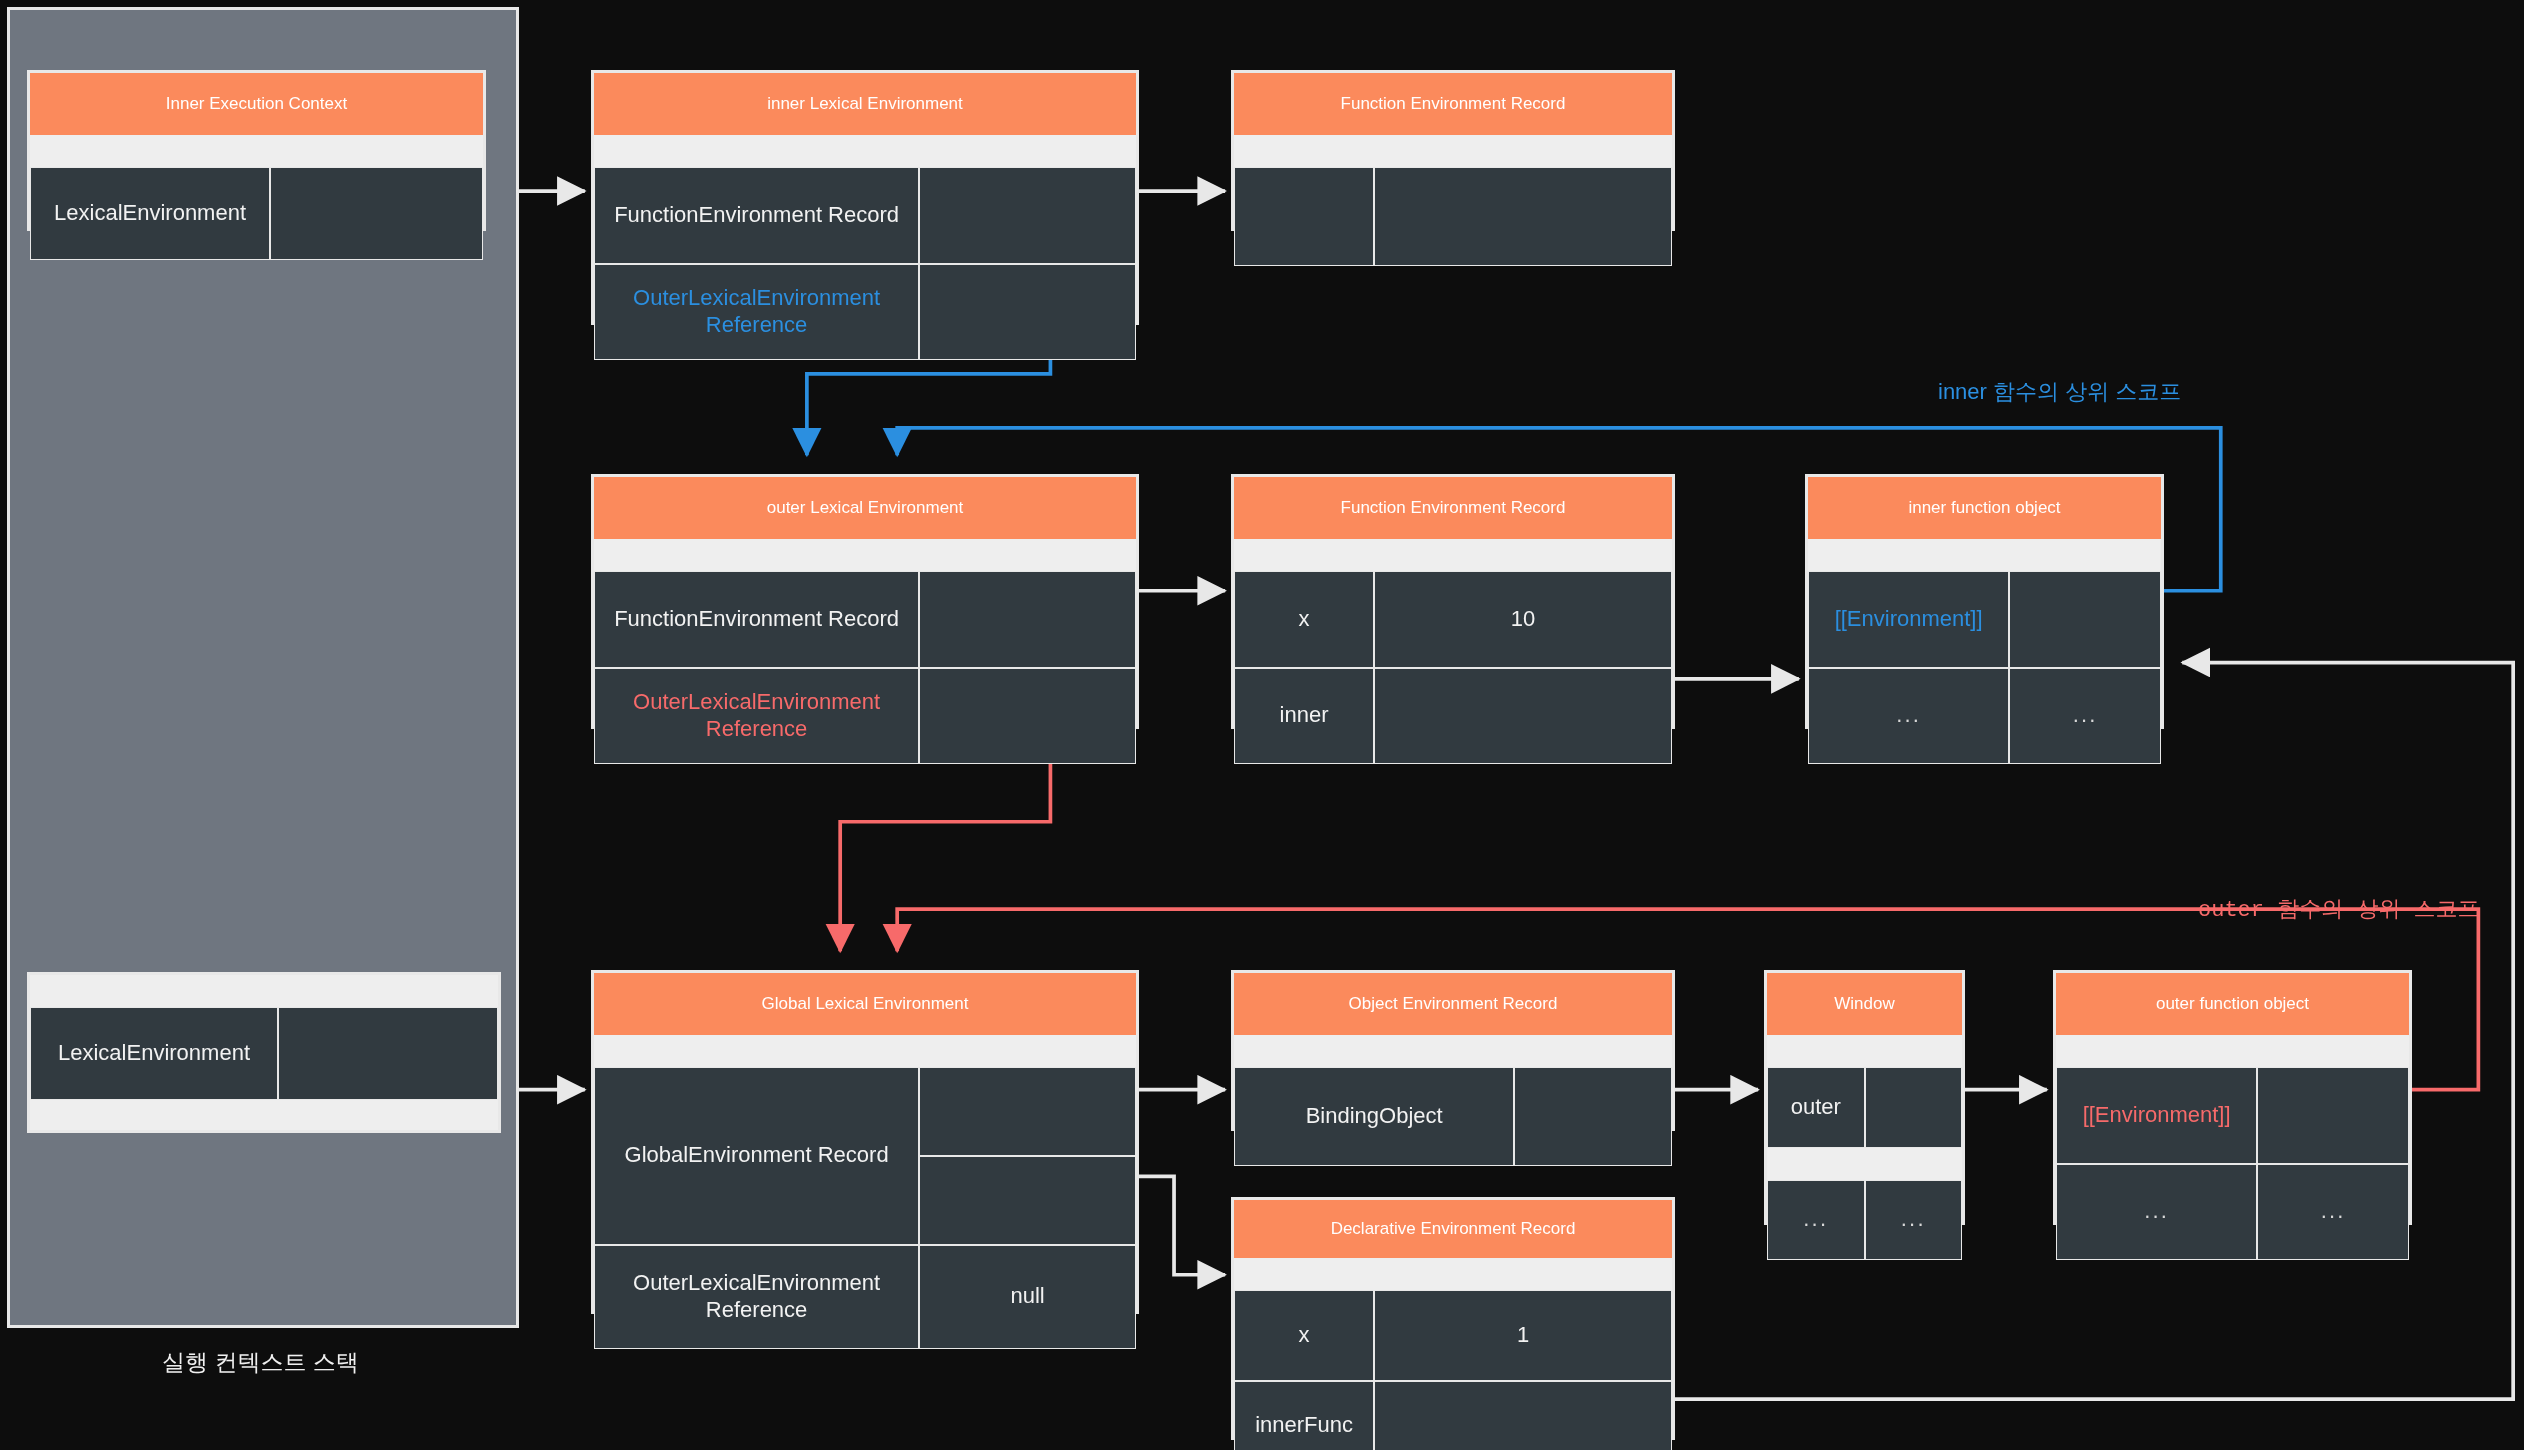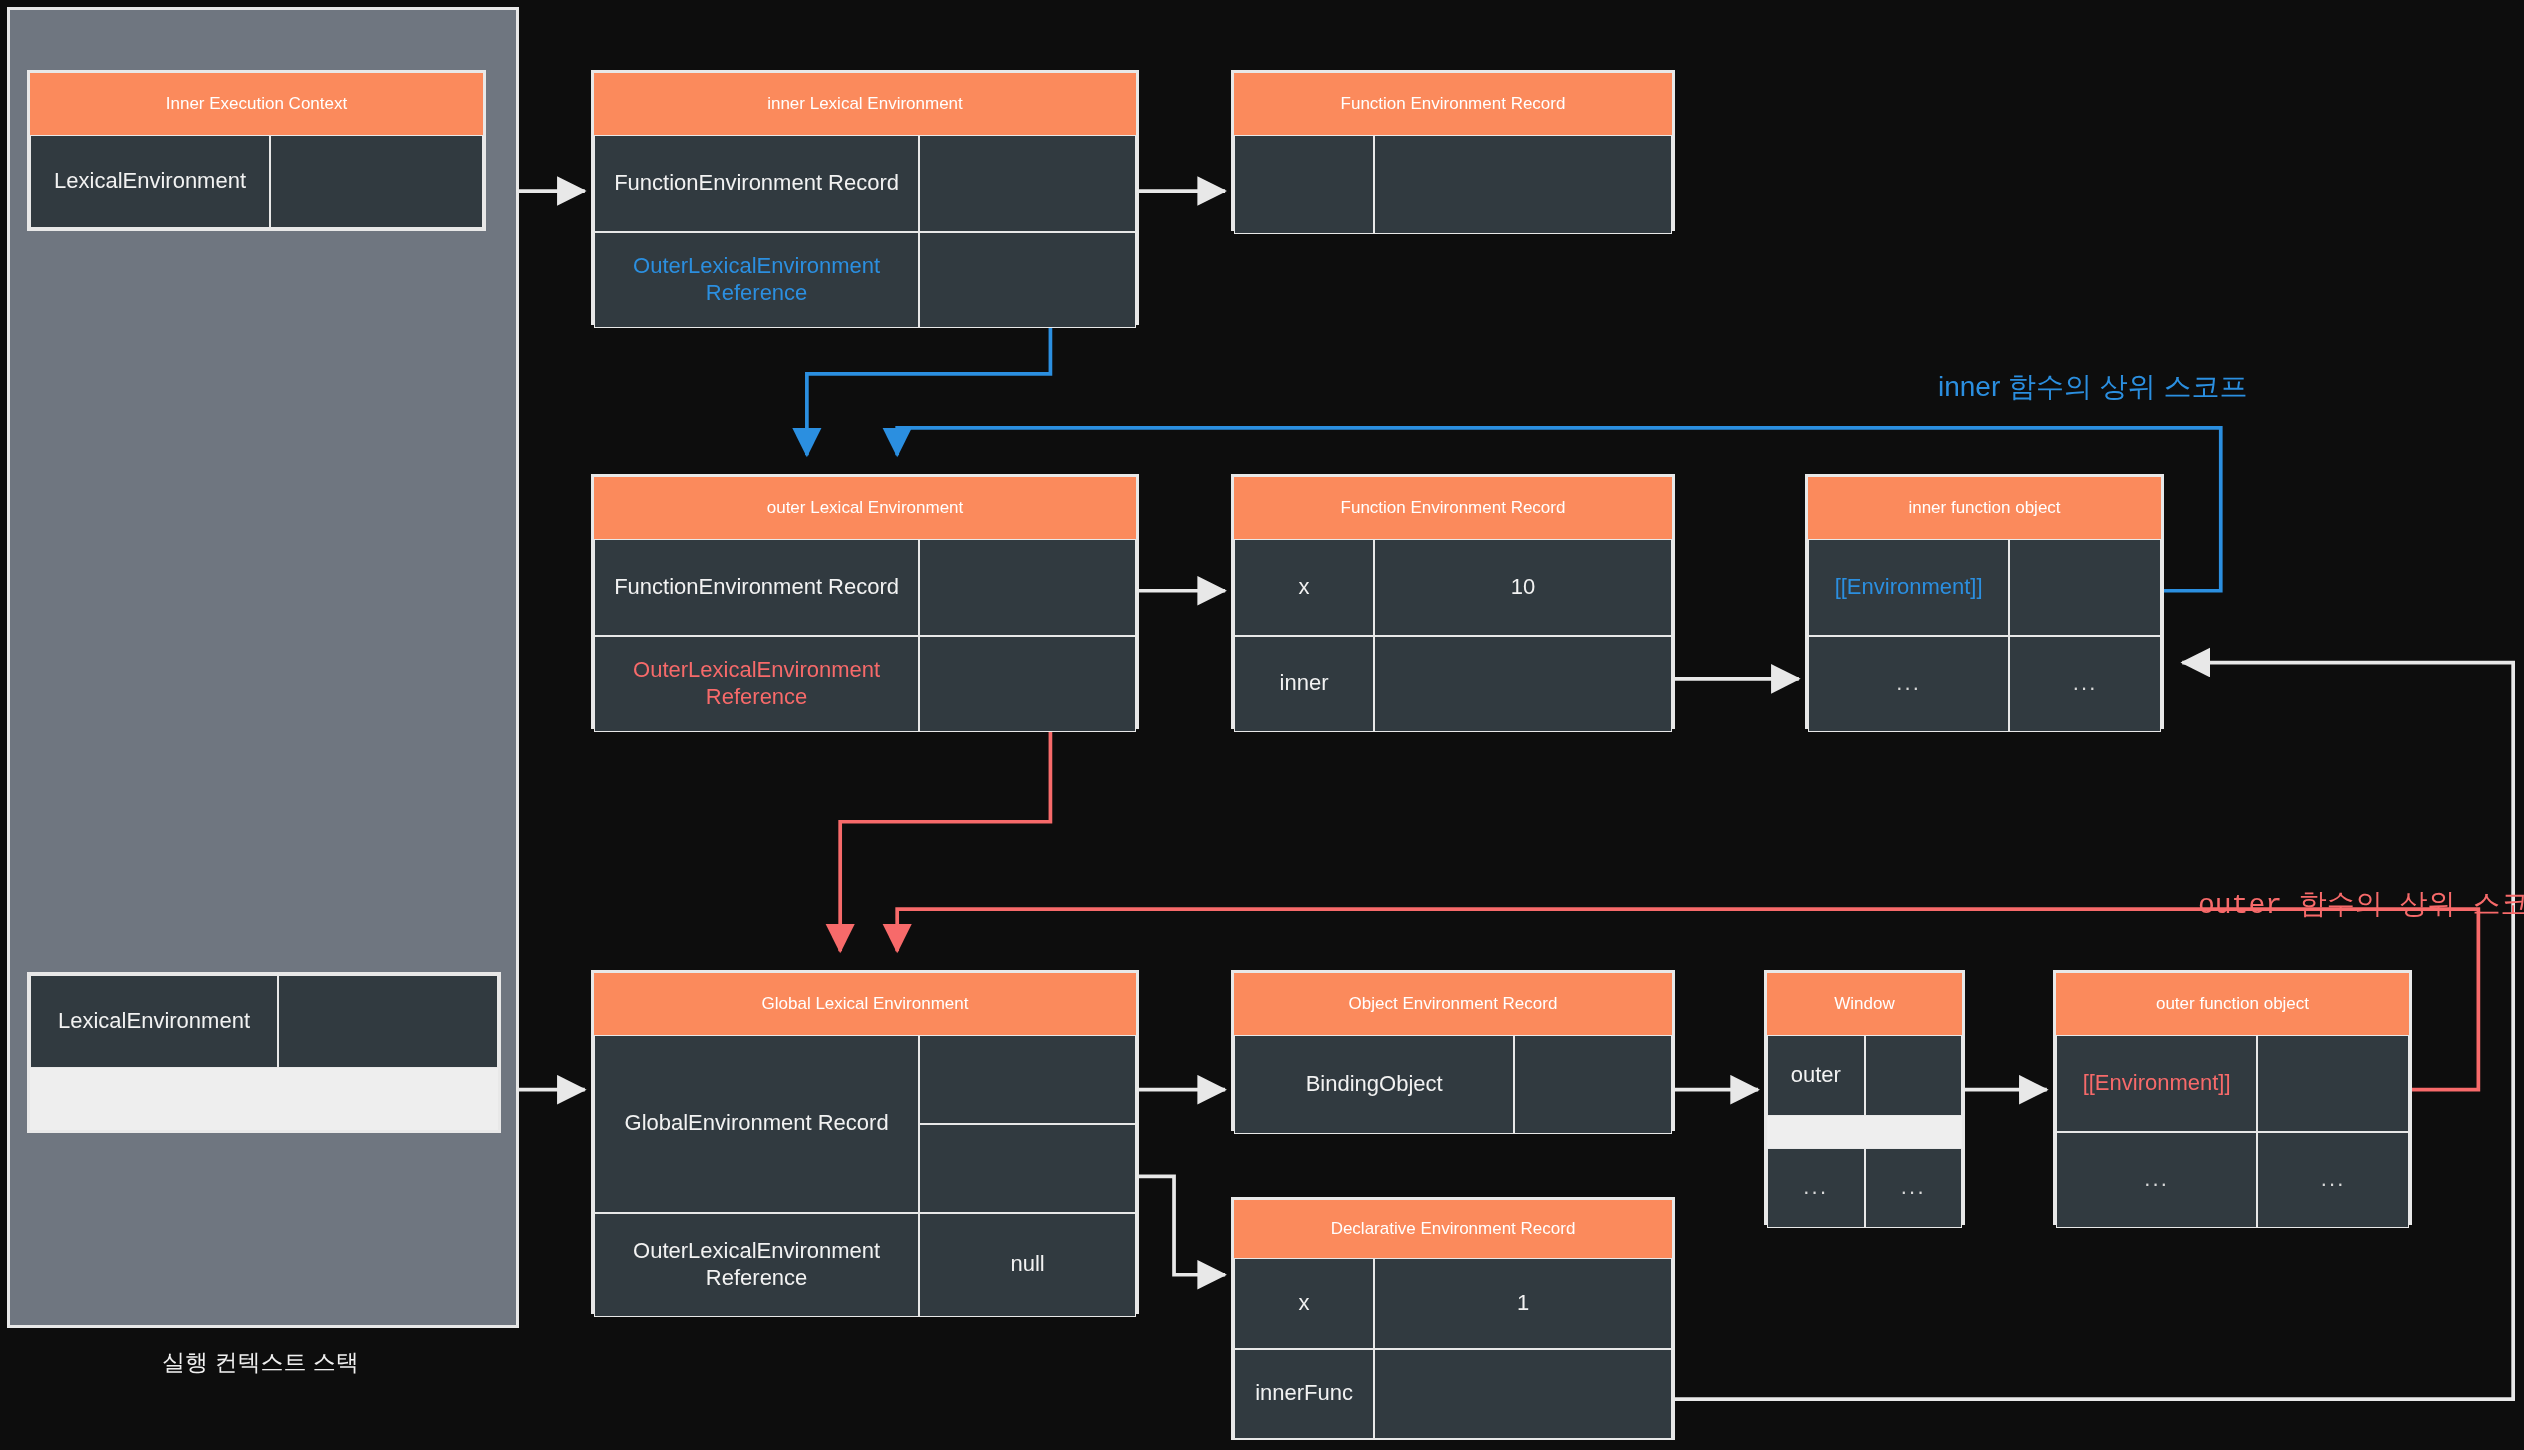--- a/index.html
+++ b/index.html
@@ -16,33 +16,33 @@
     position:absolute;color:#f0f0f0;font-size:23px;text-align:center;
     white-space:nowrap;
   }
 
   
   .card{position:absolute;border:3px solid #e8e8e8;box-sizing:border-box;background:#eeeeee;}
   .card .hdr{
     background:#fb8a5c;color:#ffffff;display:flex;align-items:center;justify-content:center;
     font-size:17px;box-sizing:border-box;width:100%;
   }
-  .card .body{display:flex;flex-direction:column;width:100%;box-sizing:border-box;}
+  .card .body{display:flex;flex-direction:column;width:100%;box-sizing:border-box;margin-top:32px;}
   .row{display:flex;width:100%;box-sizing:border-box;}
   .cell{
     background:#313a40;color:#f2f2f2;display:flex;align-items:center;justify-content:center;
     font-size:22px;box-sizing:border-box;text-align:center;line-height:1.22;
     border:1.5px solid #e8e8e8;
   }
   .cell.blank{color:transparent;}
   .blue{color:#2b8fe0;}
   .red{color:#f76a6a;}
   .dots{color:#d8d8d8;letter-spacing:2.2px;font-size:22px;}
 
-  .annot{position:absolute;font-size:28px;white-space:nowrap;}
+  .annot{position:absolute;font-size:22px;white-space:nowrap;margin-top:9px;}
   .annot.blue{color:#2b8fe0;}
   .annot.red{color:#f76a6a;}
 </style>
 </head>
 <body>
 
 <div id="stage">
 
   <svg id="wires" viewBox="0 0 3411 1960">
     <defs>

